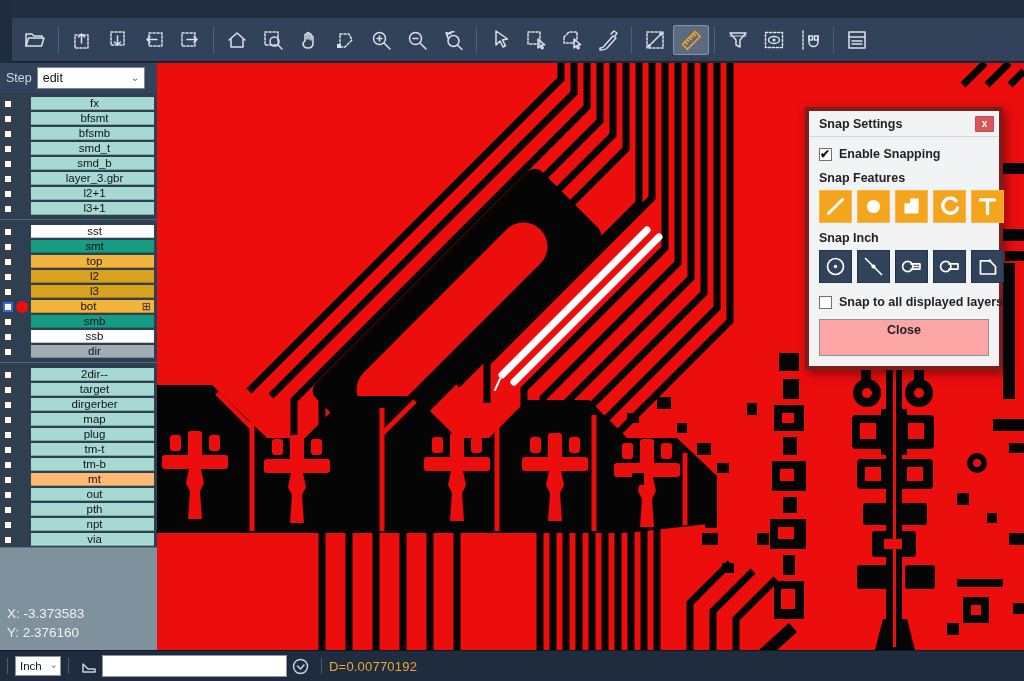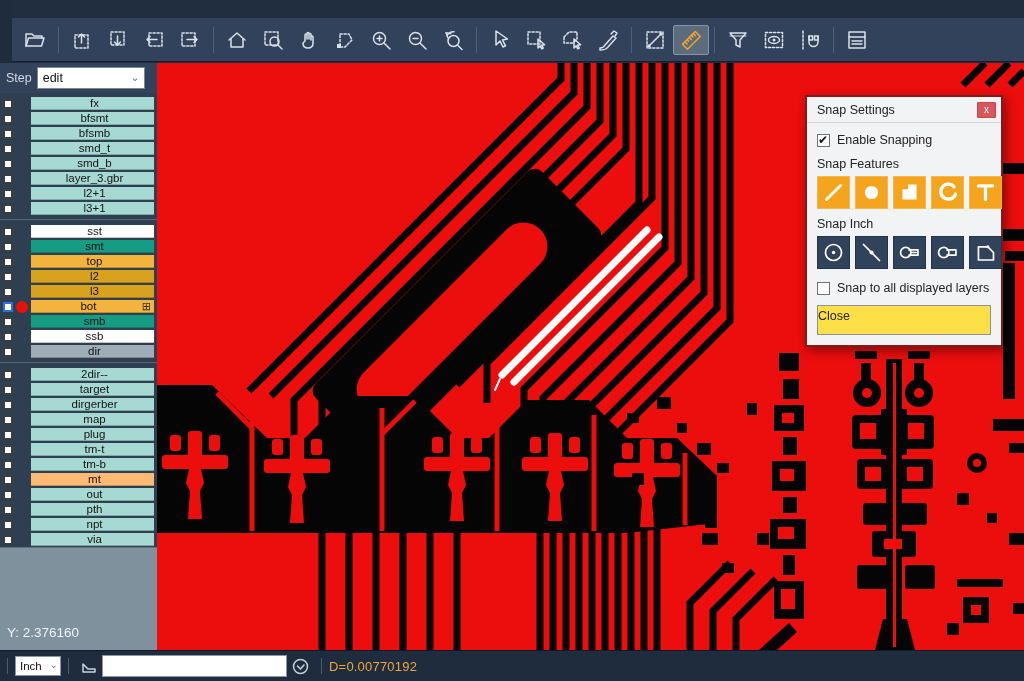--- a/index.html
+++ b/index.html
@@ -53,43 +53,43 @@
                                             font-size:11px; color:#333; }
   .sidebar-lower { flex:1; background:#7e919d; display:flex; flex-direction:column;
                    justify-content:flex-end; border-top:1px solid #5f7280; }
   .coords { padding:0 0 8px 7px; color:#eef3f7; font-size:13.5px; line-height:19px; }
 
   
   .canvas { flex:1; position:relative; background:#ec0d0d; overflow:hidden; }
   .canvas svg.art { position:absolute; inset:0; }
 
   
-  .dialog { position:absolute; left:648px; top:32px; width:198px; background:#f2f3f4;
-            border:2px solid #7f1d1d; box-shadow:3px 4px 10px rgba(0,0,0,.4); z-index:5; }
+  .dialog { position:absolute; left:648px; top:44px; width:198px; background:#f2f3f4;
+            border:4px solid #7f1d1d; box-shadow:3px 4px 10px rgba(0,0,0,.4); z-index:5;font-weight:bold; }
   .dlg-title { height:26px; display:flex; align-items:center; padding:0 5px 0 10px;
                border-bottom:1px solid #d5d8db; }
   .dlg-title-text { flex:1; font-size:12.5px; color:#222; }
   .dlg-close { width:19px; height:16px; background:#d9575a; border:1px solid #c24a4d;
                color:#fff; font-size:10px; line-height:14px; text-align:center; border-radius:1px; }
   .dlg-body { padding:10px 10px 10px 10px; }
   .chk-row { display:flex; align-items:center; margin-bottom:10px; }
   .chk { width:13px; height:13px; background:#fff; border:1px solid #707070; margin-right:7px;
          position:relative; flex:0 0 auto; }
   .chk.checked::after { content:"✔"; position:absolute; left:0px; top:-2px; font-size:12px; color:#111; }
   .chk-label { font-size:12.5px; color:#222; white-space:nowrap; }
   .dlg-section { font-size:12.5px; color:#222; margin:2px 0 5px 0; }
   .btn-row { display:flex; gap:5px; margin-bottom:8px; }
   .fbtn { width:33px; height:33px; background:#f5a51d; border:1px solid #f6b84a;
           display:flex; align-items:center; justify-content:center; }
   .fbtn svg { stroke:#fff; fill:none; stroke-width:3; stroke-linecap:round; }
   .mbtn { width:33px; height:33px; background:#31435a; border:1px solid #243348;
           display:flex; align-items:center; justify-content:center; }
   .mbtn svg { stroke:#fff; fill:none; stroke-width:1.8; stroke-linecap:round; stroke-linejoin:round; }
-  .dlg-close-btn { width:100%; height:30px; background:#fde047; border:1px solid #8d9196;
-                   font-size:12.5px; color:#222; line-height:21px; margin-top:4px; }
+  .dlg-close-btn { width:100%; height:37px; background:#fca5a5; border:1px solid #8d9196;
+                   font-size:12.5px; color:#222; text-align:center; line-height:21px; margin-top:4px; }
 
   
   .statusbar { position:absolute; left:0; right:0; bottom:0; height:31px; background:#1e2c3d;
                display:flex; align-items:center; border-top:1px solid #101a26; }
   .ssep { width:1px; height:16px; background:#4a5d72; margin:0 7px; }
   .units { width:46px; height:20px; background:#fff; border:1px solid #8a97a3; display:flex;
            align-items:center; font-size:11.5px; color:#111; padding-left:4px; position:relative; }
   .units .chev { position:absolute; right:2px; top:2px; color:#6f7d89; font-size:10px; }
   .sb-icon { display:flex; align-items:center; justify-content:center; margin:0 4px; }
   .sb-icon svg { stroke:#c7d2dc; fill:none; stroke-width:1.5; stroke-linecap:round; stroke-linejoin:round; }
@@ -410,20 +410,21 @@
             <span class="layer-label" style="background: rgb(165, 217, 210);">npt</span>
           </div>
           <div class="layer-row">
             <span class="layer-cb"></span>
             <span class="layer-sp"></span>
             <span class="layer-label" style="background: rgb(165, 217, 210);">via</span>
           </div>
         </div>
       <div class="sidebar-lower">
         <div class="coords">
+          <div>X: -3.373583</div>
           <div>Y: 2.376160</div>
         </div>
       </div>
     </div>
 
     <div class="canvas">
       <svg class="art" width="867" height="587" viewBox="0 0 867 587" preserveAspectRatio="none">
         <rect x="0" y="0" width="867" height="587" fill="#ec0d0d"></rect>
 
         <g stroke="#050505" stroke-width="7" fill="none">

